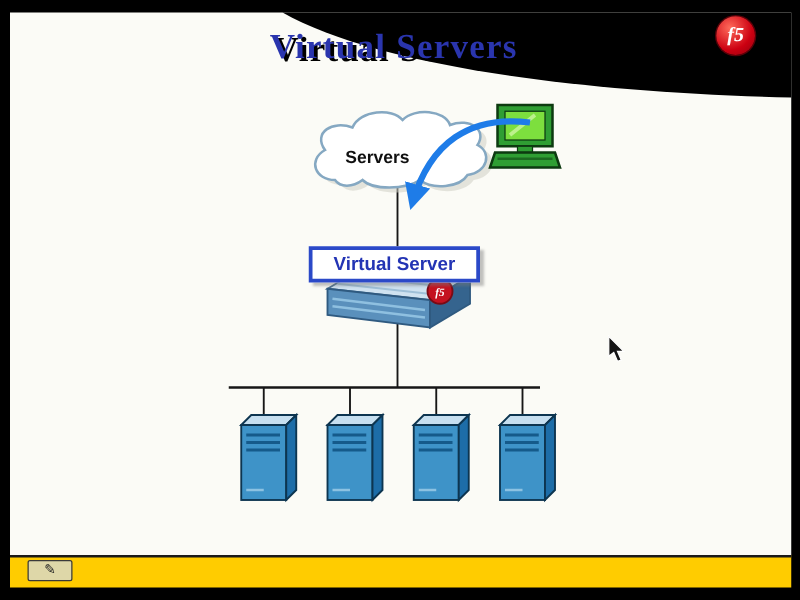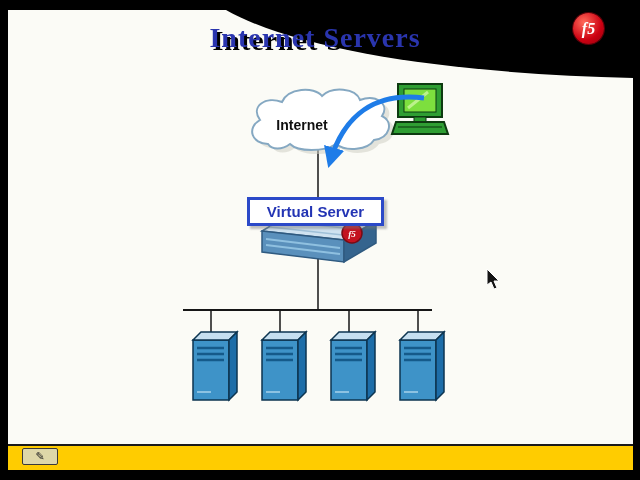--- a/index.html
+++ b/index.html
@@ -90,27 +90,27 @@
     <line x1="418" y1="310" x2="418" y2="338" stroke="#161616" stroke-width="1.5"></line>
 
     <use href="#tower" transform="translate(193,332)"></use>
     <use href="#tower" transform="translate(262,332)"></use>
     <use href="#tower" transform="translate(331,332)"></use>
     <use href="#tower" transform="translate(400,332)"></use>
 
     <polygon points="487,269 487,285 491,282 494,289 497,288 494,281 499,281" fill="#141414" stroke="#ffffff" stroke-width="1"></polygon>
   </svg>
 
-  <div class="title">Internet Servers</div>
+  <div class="title">Virtual Servers</div>
 
   <div class="logo">
     <span>f5</span>
   </div>
 
-  <div class="internet-label">Internet</div>
+  <div class="internet-label">Servers</div>
 
   <div class="vs-box">
     <span>Virtual Server</span>
   </div>
 
   <div class="bottom-bar"></div>
   <div class="tool-chip">
     <span>✎</span>
   </div>
 

